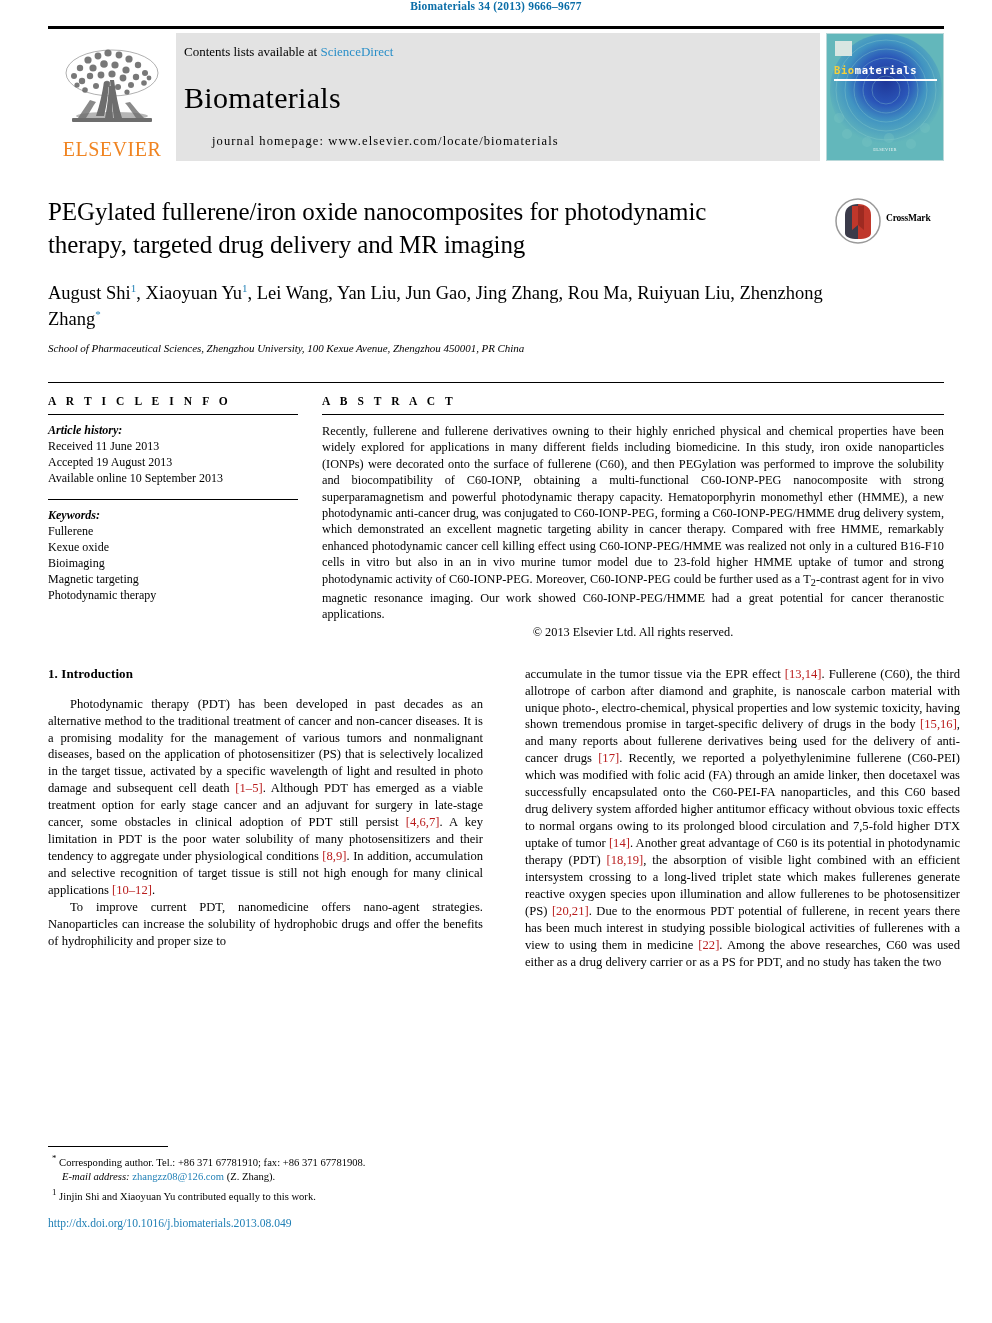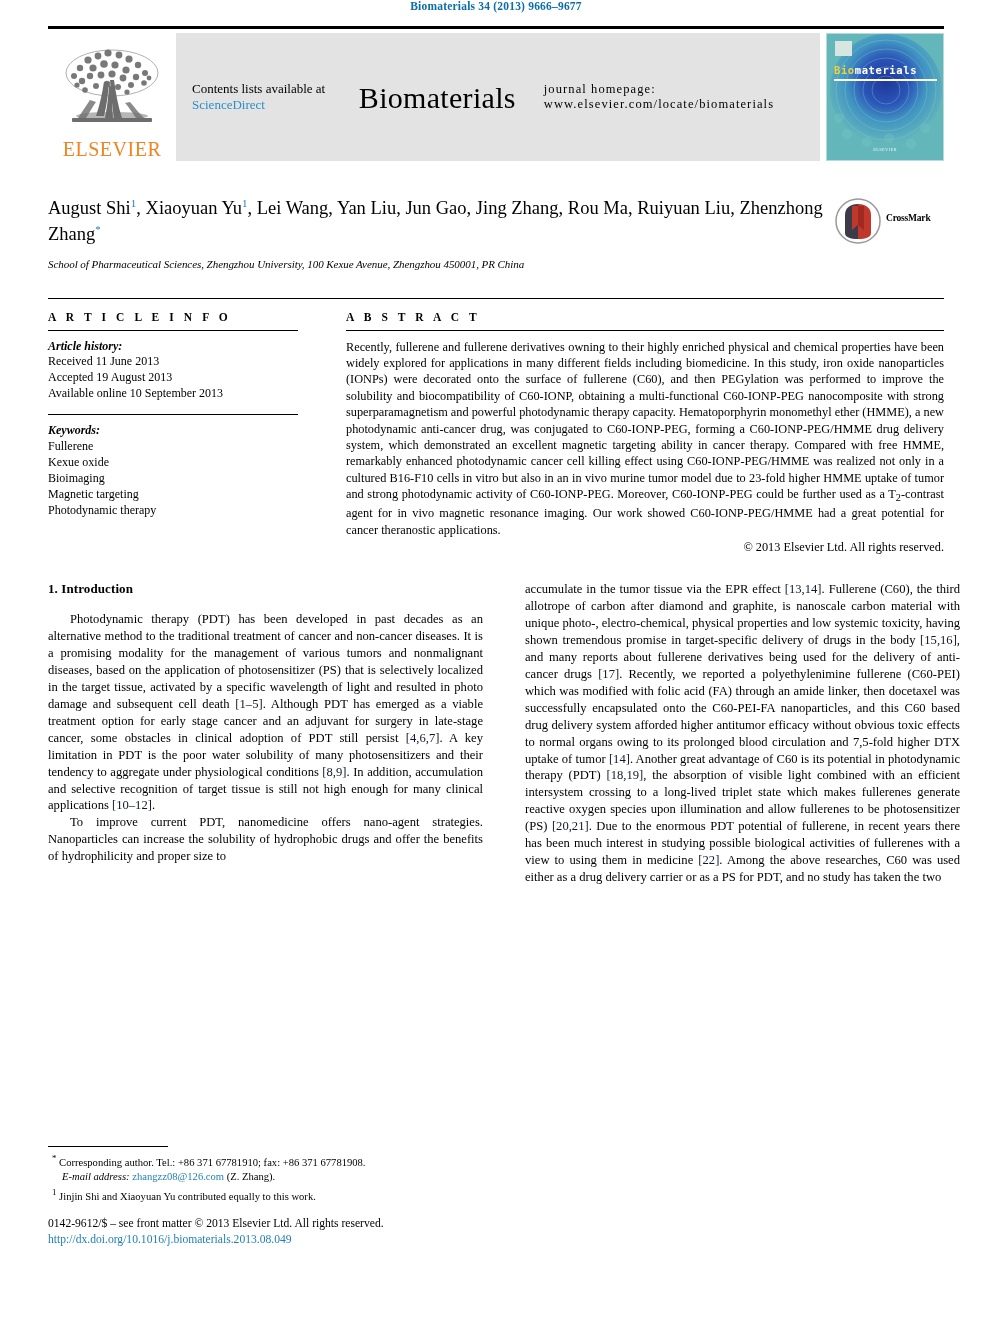--- a/index.html
+++ b/index.html
@@ -56,23 +56,23 @@
     font-size: 20px;
     letter-spacing: .5px;
     color: #f08421;
     line-height: 1;
     margin-top: 1px;
   }
   .centerband {
     flex: 1 1 auto;
     background: #e3e3e3;
     display: flex;
-    align-items: center;
+    flex-direction: column;
     justify-content: space-between;
-    padding: 11px 0 12px 16px;
+    padding: 11px 0 12px 8px;
     box-sizing: border-box;
   }
   .contents-line {
     font-size: 13px;
     color: #000;
   }
   .contents-line .sd {
     color: #2a8fc8;
   }
   .journal-name {
@@ -182,21 +182,21 @@
     margin-top: 10px;
     letter-spacing: -.05px;
   }
 
   
   .infoabs {
     margin: 28px 48px 0 48px;
     border-top: 1px solid #000;
     padding-top: 12px;
     display: flex;
-    gap: 48px;
+    gap: 24px;
   }
   .col-info { width: 250px; flex: 0 0 250px; }
   .col-abs { flex: 1 1 auto; }
   .sec-head {
     font-size: 11.5px;
     font-weight: bold;
     letter-spacing: 3.6px;
     margin-bottom: 7px;
   }
   .rule { border-top: 1px solid #000; }
@@ -205,21 +205,21 @@
   .info-sep { margin-top: 12px; border-top: 1px solid #000; }
   .kw-item { }
   .abs-body {
     padding-top: 8px;
     font-size: 12.3px;
     line-height: 1.335;
     text-align: justify;
     hyphens: none;
   }
   .abs-copy {
-    text-align: right;
+    text-align: center;
     margin-top: 2px;
     font-size: 12.3px;
   }
 
   
   .body2col {
     margin: 26px 48px 0 48px;
     display: flex;
     gap: 42px;
     position: relative;
@@ -234,21 +234,21 @@
   }
   p.body {
     font-size: 12.6px;
     line-height: 1.345;
     text-align: justify;
     margin: 0;
     text-indent: 22px;
     hyphens: none;
   }
   p.body + p.body { margin-top: 0; }
-  .cite { color: #0f172a; }
+  .cite { color: #b91c1c; }
 
   
   .footnotes {
     position: absolute;
     left: 48px;
     top: 1146px;
     width: 435px;
   }
   .fn-rule {
     width: 120px;
@@ -367,20 +367,21 @@
       <div class="cover-badge"></div>
       <div class="cover-title">
         <span class="bio">Bio</span><span class="mat">materials</span>
       </div>
       <div class="cover-rule"></div>
       <div class="cover-foot">ELSEVIER</div>
     </div>
   </div>
 
   <div class="titleblock">
+    <h1 class="article-title">PEGylated fullerene/iron oxide nanocomposites for photodynamic therapy, targeted drug delivery and MR imaging</h1>
 
     <div class="crossmark">
       <svg width="48" height="48" viewBox="0 0 48 48">
         <circle cx="24" cy="24" r="22" fill="#ffffff" stroke="#9a9a9a" stroke-width="1.5"></circle>
         <path d="M24 7 C16 7 11 11 11 18 L11 36 C11 40 16 42 24 42 Z" fill="#3b3b4a"></path>
         <path d="M24 7 C32 7 37 11 37 18 L37 36 C37 40 32 42 24 42 Z" fill="#c0372b"></path>
         <path d="M18 9 L30 9 L30 33 L24 28 L18 33 Z" fill="#c0372b"></path>
         <path d="M24 28 L30 33 L30 9 L24 9 Z" fill="#9e2a21"></path>
       </svg>
       <div class="crossmark-text">CrossMark</div>
@@ -449,17 +450,16 @@
       <span class="lnk">zhangzz08@126.com</span>
       <span>(Z. Zhang).</span>
     </div>
     <div class="fn" style="margin-top:3px">
       <sup>1</sup>
       <span>Jinjin Shi and Xiaoyuan Yu contributed equally to this work.</span>
     </div>
   </div>
 
   <div class="imprint">
-    <div>0142-9612/$ – see front matter © 2013 Elsevier Ltd. All rights reserved.</div>
     <div class="lnk">http://dx.doi.org/10.1016/j.biomaterials.2013.08.049</div>
   </div>
 
 </div>
 
 </body></html>

